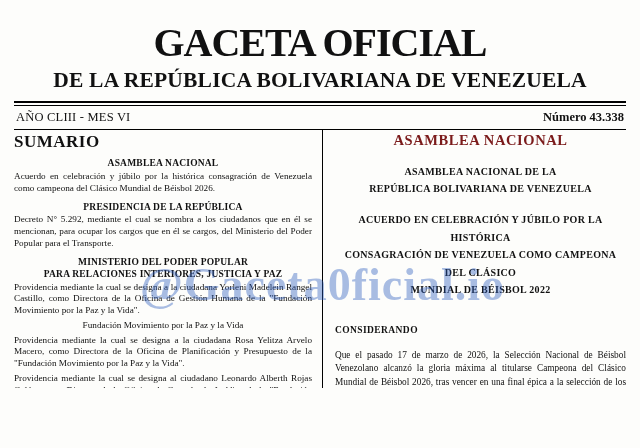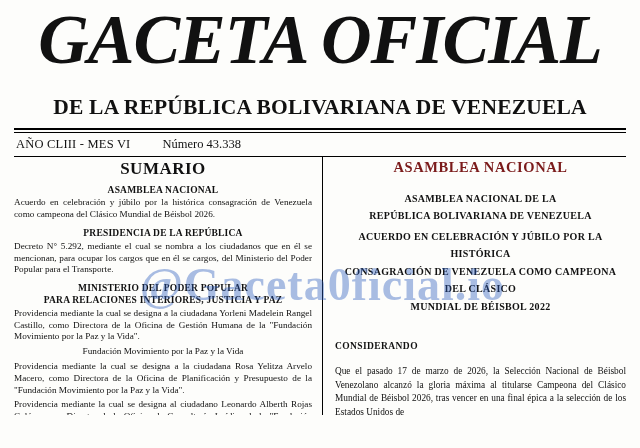--- a/index.html
+++ b/index.html
@@ -23,55 +23,54 @@
     padding: 6px 14px 0 14px;
     background: #fdfdfb;
   }
   
   .masthead {
     text-align: center;
   }
   .gaceta-title {
     font-family: "Liberation Serif", serif;
     font-weight: bold;
-    font-size: 70px;
+    font-size: 40px;
     line-height: 0.98;
     letter-spacing: -1px;
     white-space: nowrap;
-    margin-top: 0;
-    font-style: italic;
+    margin-top: 17px;
   }
   .gaceta-sub {
     font-family: "Liberation Serif", serif;
     font-weight: bold;
     font-size: 21.5px;
     letter-spacing: 0.2px;
     white-space: nowrap;
-    margin-top: 20px;
+    margin-top: 6px;
   }
   .rule-thick {
     border-top: 2.5px solid #000;
     margin-top: 8px;
   }
   .rule-thin {
     border-top: 1px solid #000;
     margin-top: 2px;
   }
   
   .issueline {
     display: flex;
-    justify-content: flex-start;
+    justify-content: space-between;
     align-items: baseline;
     font-size: 12.5px;
     font-family: "Liberation Serif", serif;
     padding: 4px 2px 4px 2px;
   }
   .issue-left { font-weight: normal; letter-spacing: 0.2px; }
   .issue-center { font-weight: normal; }
-  .issue-right { font-weight: normal; margin-left: 32px; }
+  .issue-right { font-weight: bold; margin-left: 32px; }
   
   .columns {
     display: flex;
     position: relative;
     height: 258px;
   }
   .col {
     box-sizing: border-box;
     overflow: hidden;
   }
@@ -82,21 +81,21 @@
   .col-divider {
     width: 1px;
     background: #000;
     margin: 0 0px;
   }
   .col-right {
     width: 303px;
     padding-left: 12px;
   }
   .sumario {
-    text-align: center;
+    text-align: left;
     font-size: 17px;
     font-weight: bold;
     letter-spacing: 0.5px;
     margin: 2px 0 6px 0;
   }
   .org {
     text-align: center;
     font-weight: bold;
     font-size: 9.5px;
     letter-spacing: 0.2px;
@@ -119,21 +118,21 @@
     letter-spacing: 0.6px;
     color: #7b1b1b;
     margin: 2px 0 14px 0;
   }
   .r-block {
     text-align: center;
     font-size: 10px;
     font-weight: bold;
     line-height: 1.7;
     letter-spacing: 0.3px;
-    margin-bottom: 4px;
+    margin-bottom: 14px;
   }
   .r-block2 {
     text-align: center;
     font-size: 10px;
     font-weight: bold;
     line-height: 1.75;
     letter-spacing: 0.3px;
     margin-bottom: 16px;
   }
   .r-considerando {

